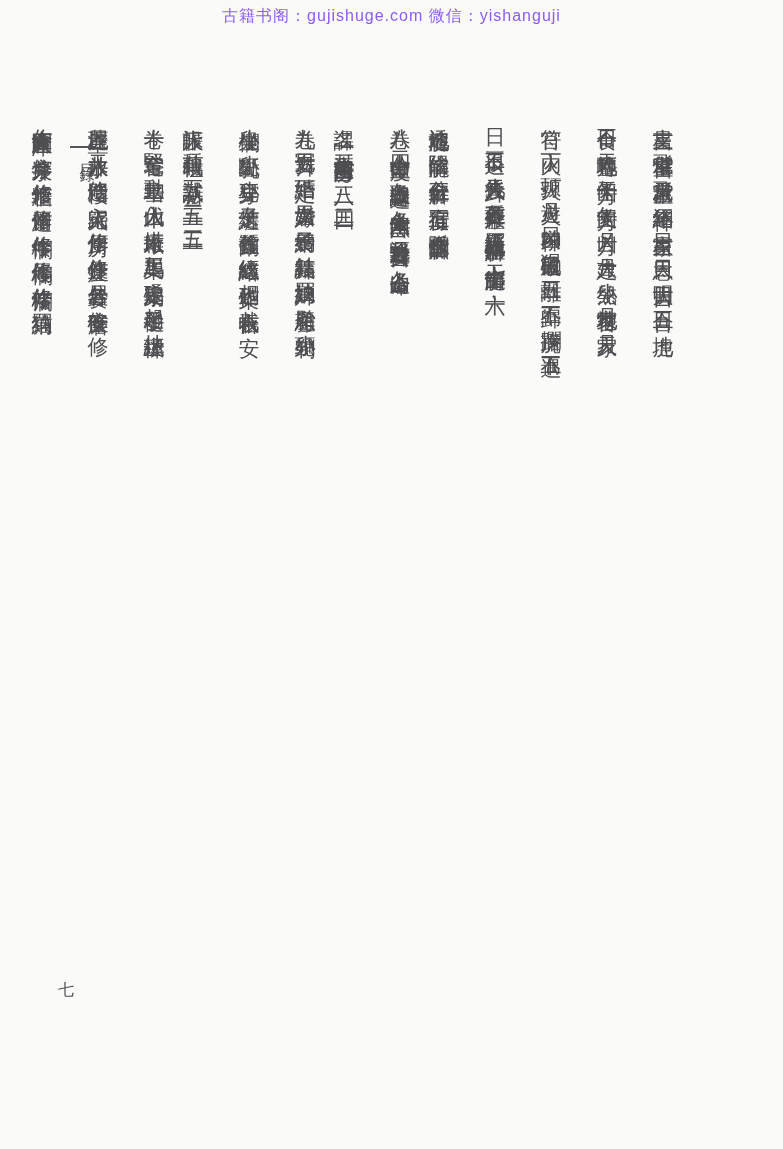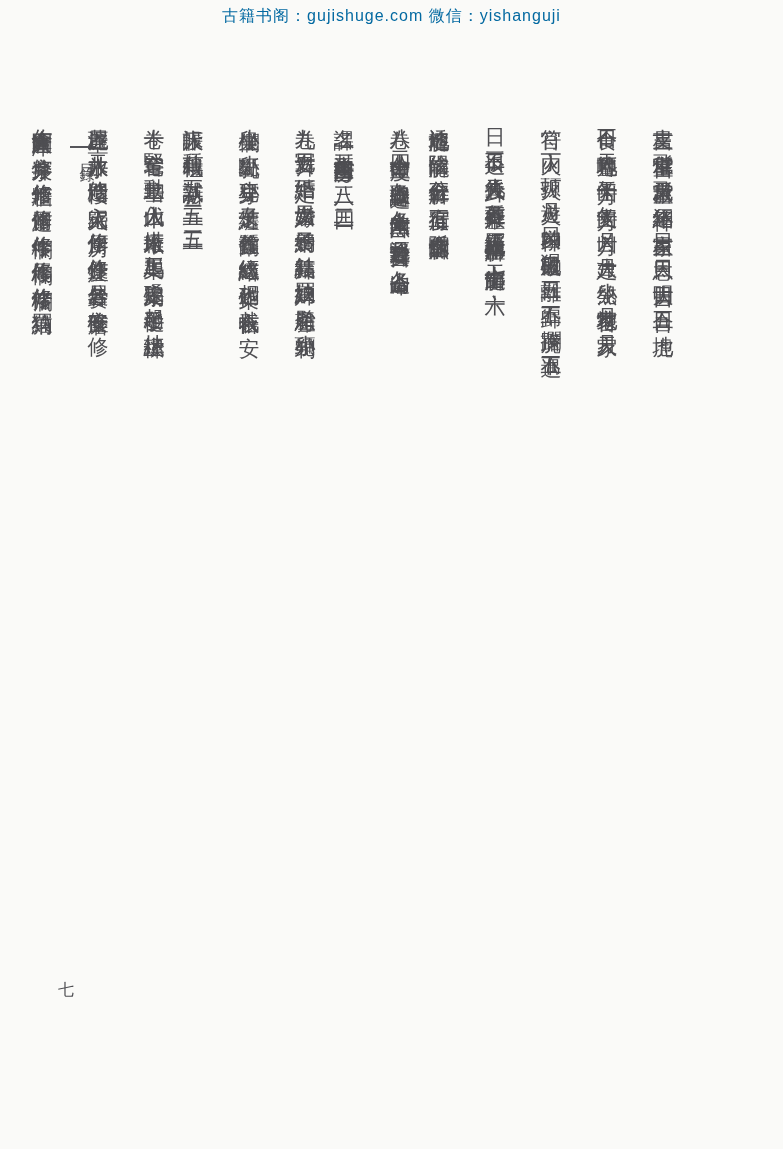--- a/index.html
+++ b/index.html
@@ -15,21 +15,21 @@
     background:#fafaf8;
   }
   
   .watermark{
     position:absolute;
     top:6px;left:0;right:0;
     text-align:center;
     font-family:"Liberation Sans","DejaVu Sans",sans-serif;
     font-size:16px;
     letter-spacing:1px;
-    color:#0369a1;
+    color:#8b5cf6;
   }
   
   .toc{
     position:absolute;
     top:112px;
     right:84px;
     height:1000px;
     writing-mode:vertical-rl;
     text-orientation:upright;
     font-size:21px;

